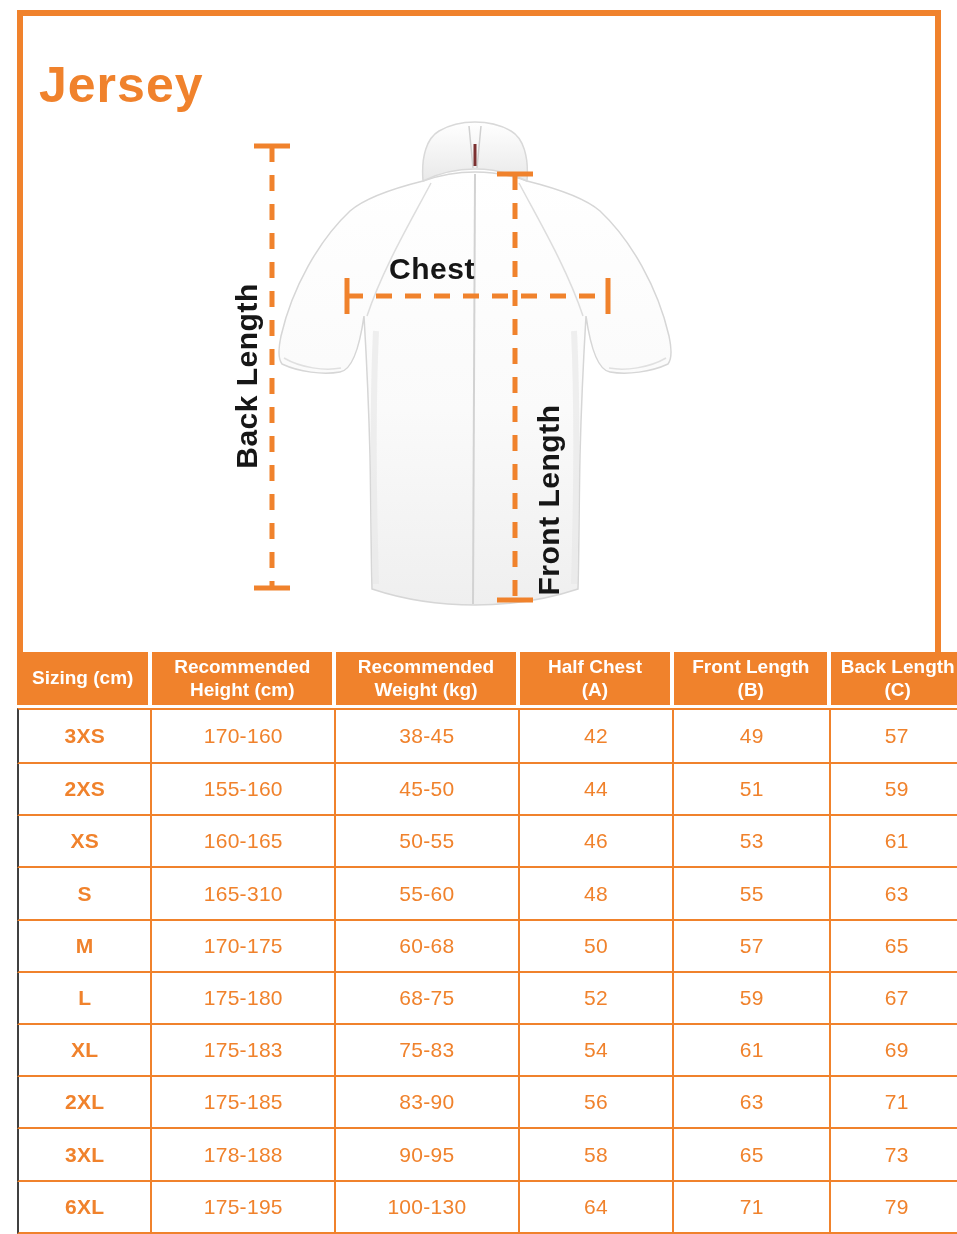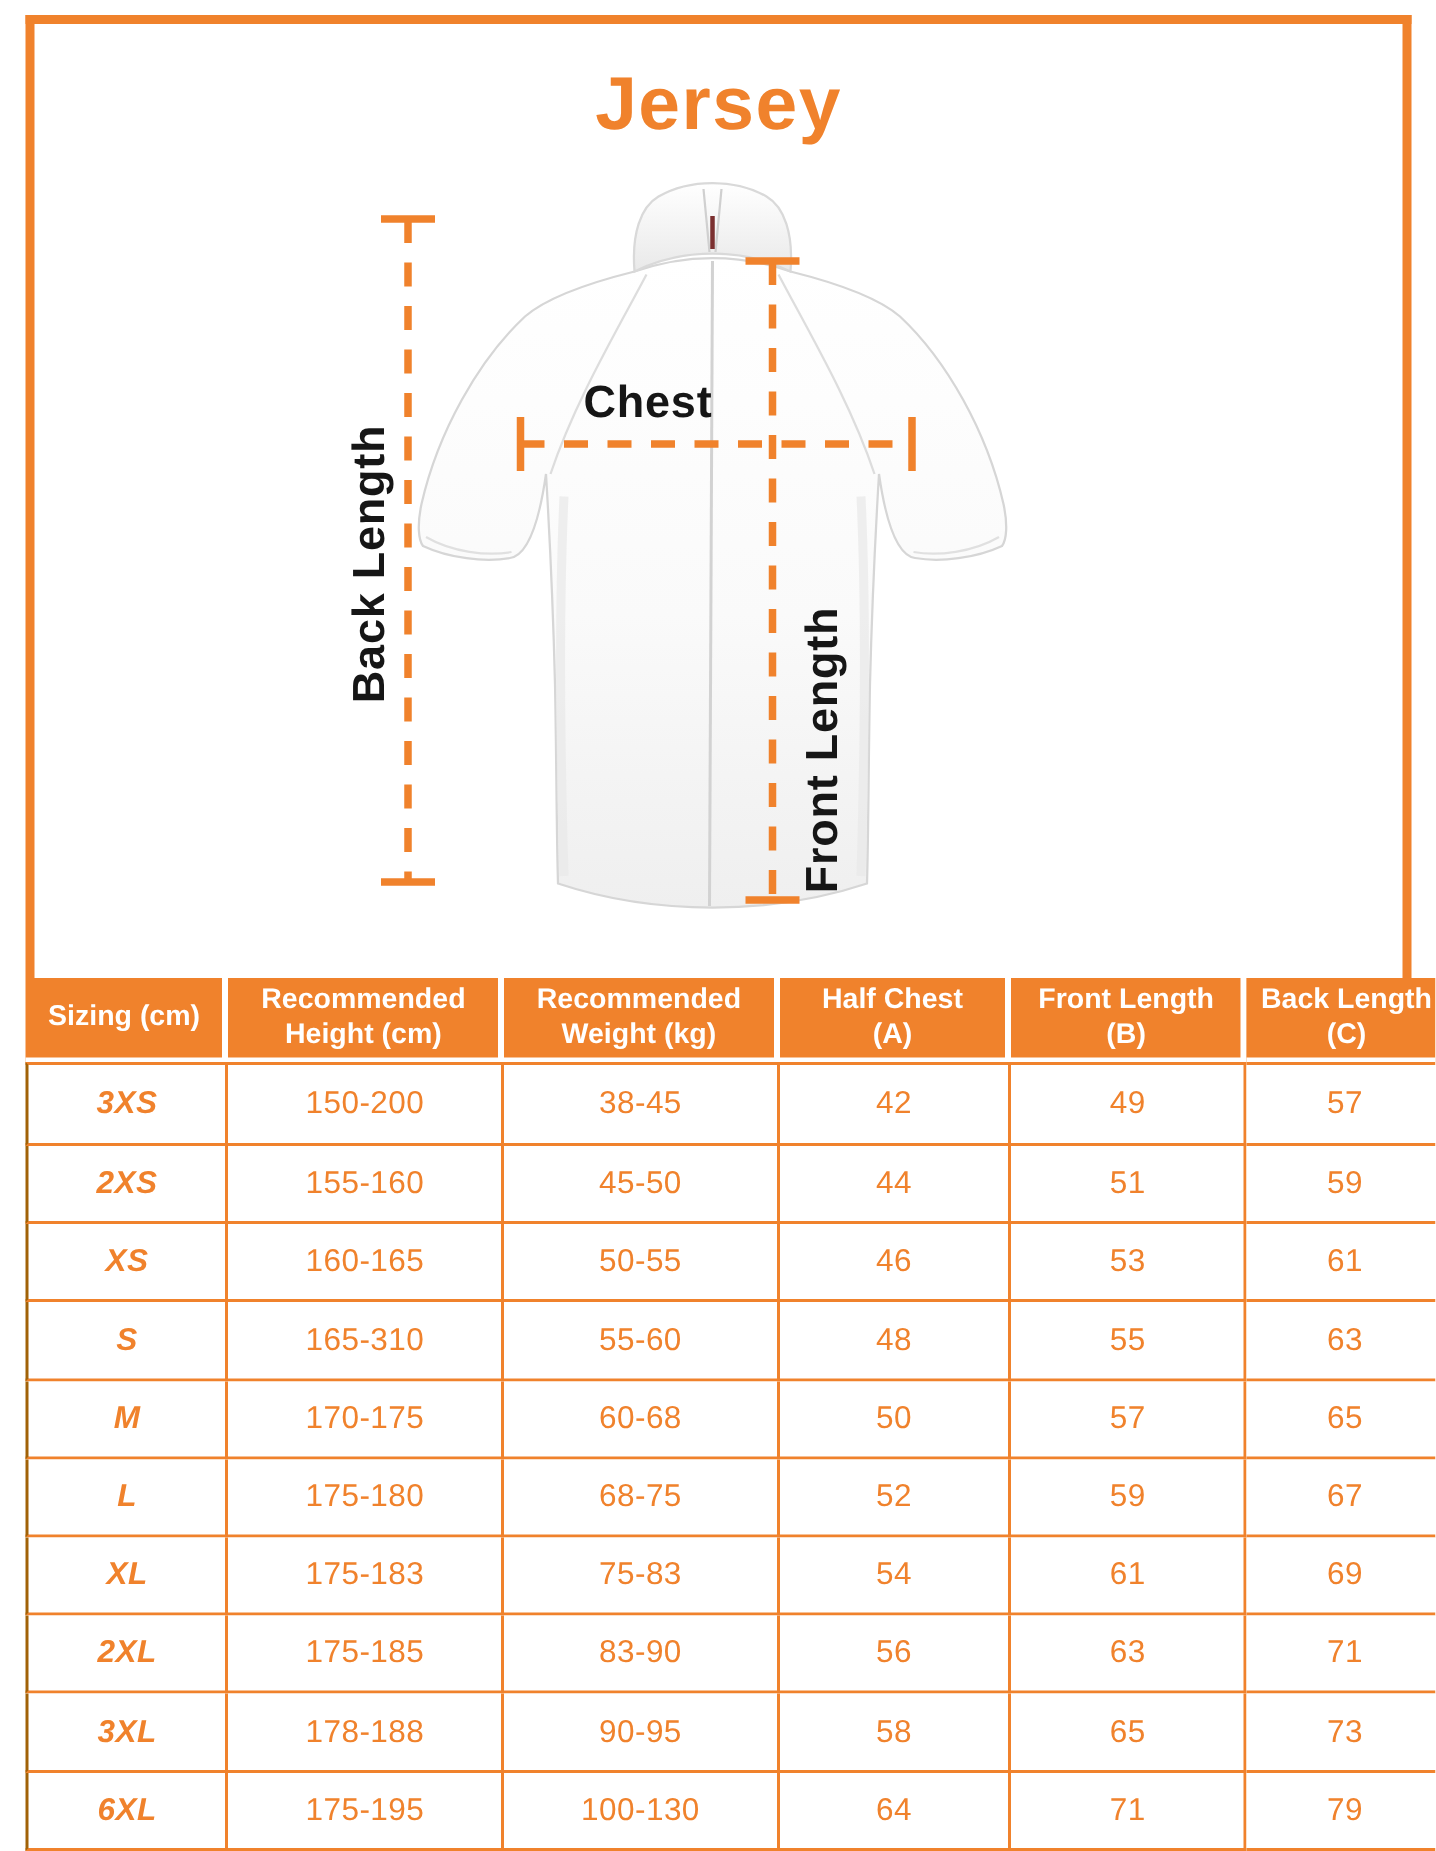--- a/index.html
+++ b/index.html
@@ -8,22 +8,22 @@
     font-family:"Liberation Sans", sans-serif; overflow:hidden;
   }
   
   .figure-box {
     position:absolute; left:17px; top:10px; width:924px; height:642px;
     border:6px solid #F0822C; border-bottom:none; box-sizing:border-box;
     background:#ffffff;
   }
   .title {
     position:absolute; left:0; top:24px; width:100%;
-    text-align:center; font-size:50px; font-weight:bold; letter-spacing:1px;
-    color:#F0822C; margin:0;
+    text-align:left; font-size:50px; font-weight:bold; letter-spacing:1px;
+    color:#F0822C; margin:16px;
   }
   .jersey-svg { position:absolute; left:0; top:0; }
   .diagram-label {
     position:absolute; color:#161616; font-size:30px; font-weight:600;
     letter-spacing:0.5px; white-space:nowrap; transform:translate(-50%,-50%);
   }
   .diagram-label.vertical { transform:translate(-50%,-50%) rotate(-90deg); }
   
   .size-table {
     position:absolute; left:5px; top:652px; width:947px; height:582px;
@@ -35,21 +35,21 @@
     line-height:1.18; text-align:center; vertical-align:middle;
     white-space:pre-line; padding:2px 2px;
     border-right:4px solid #ffffff; border-bottom:3px solid #ffffff;
   }
   .size-table th:last-child { border-right:none; }
   .size-table td {
     color:#F0822C; font-size:21px; text-align:center; vertical-align:middle;
     background:#ffffff; letter-spacing:0.3px;
     border-right:2px solid #F0822C; border-bottom:2px solid #F0822C;
   }
-  .size-table td:first-child { border-left:2px solid #a16207; font-weight:bold;font-style:italic; }
+  .size-table td:first-child { border-left:2px solid #404040; font-weight:bold; }
   .size-table tbody tr:first-child td { border-top:2px solid #F0822C; }
 </style>
 </head>
 <body>
 
 <div class="page">
 
   <div class="figure-box">
     <h1 class="title">Jersey</h1>
 
@@ -157,21 +157,21 @@
 (A)</th>
         <th>Front Length
 (B)</th>
         <th>Back Length
 (C)</th>
       </tr>
     </thead>
     <tbody>
         <tr>
           <td>3XS</td>
-          <td>150-200</td>
+          <td>170-160</td>
           <td>38-45</td>
           <td>42</td>
           <td>49</td>
           <td>57</td>
         </tr>
         <tr>
           <td>2XS</td>
           <td>155-160</td>
           <td>45-50</td>
           <td>44</td>

